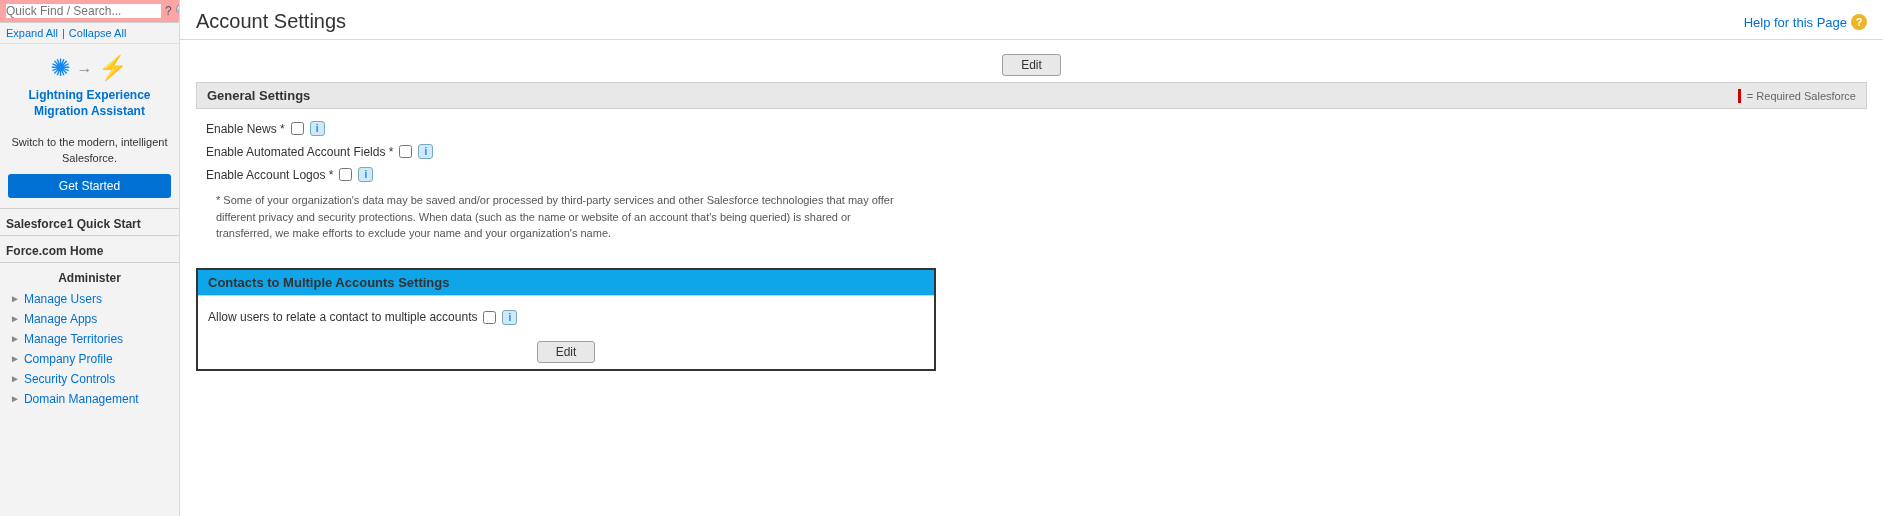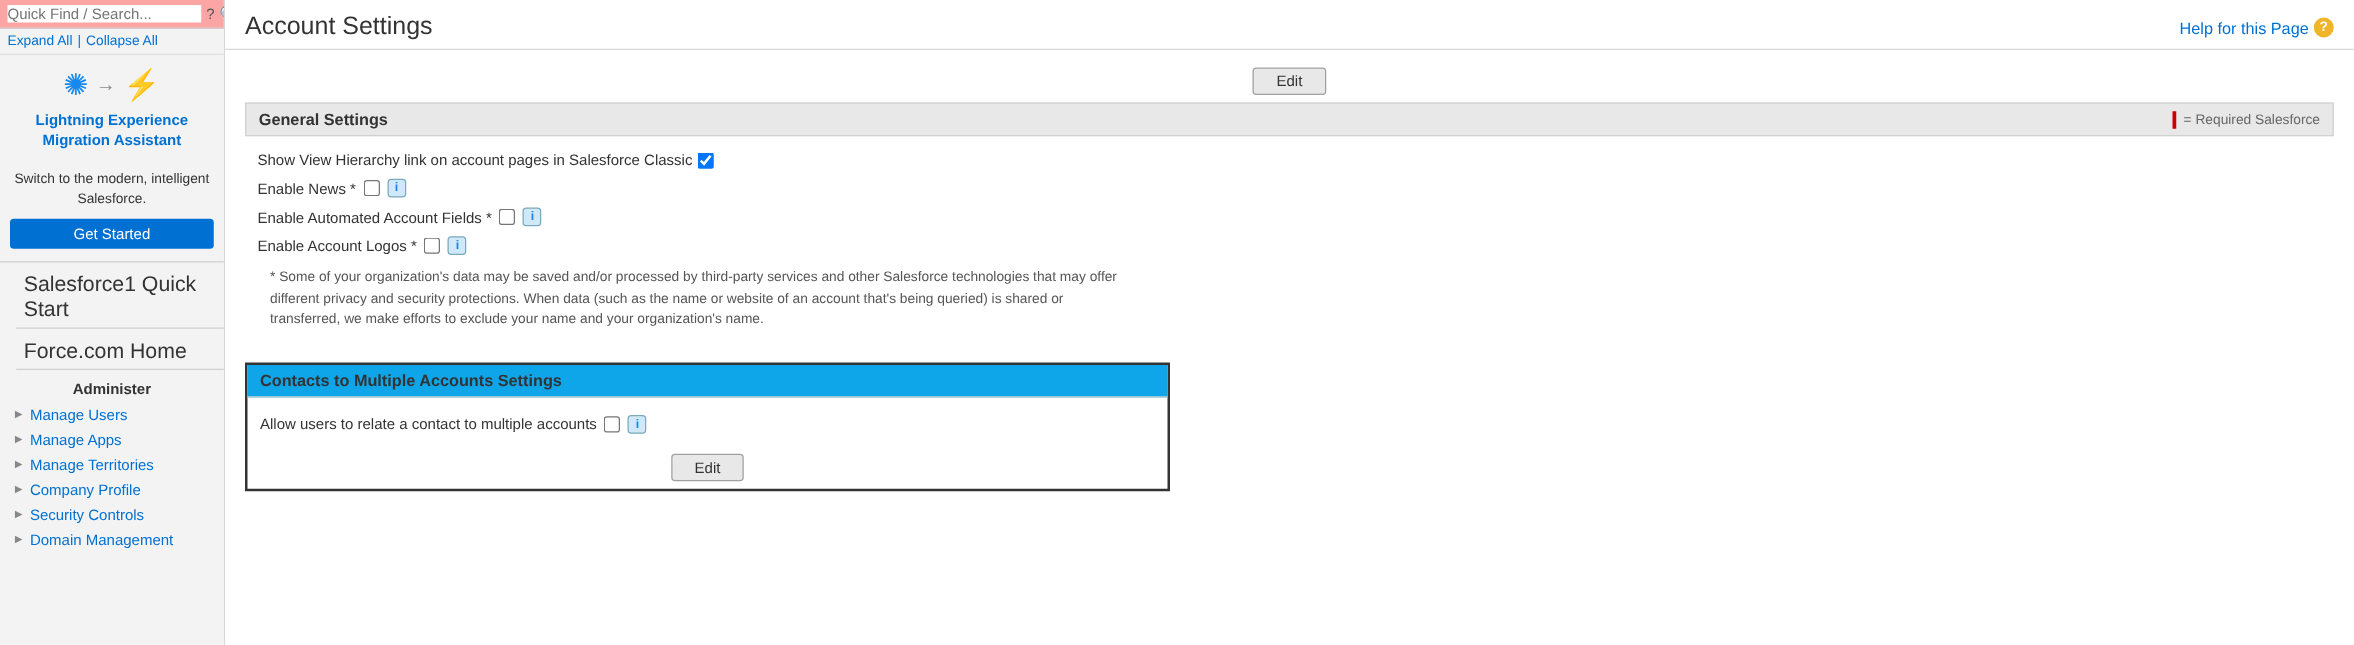--- a/index.html
+++ b/index.html
@@ -108,26 +108,25 @@
       color: #fff;
       border: none;
       border-radius: 3px;
       padding: 5px 20px;
       font-size: 12px;
       cursor: pointer;
       width: 100%;
     }
 
     .sidebar-section-title {
-      font-size: 17px;
-      font-weight: normal;
+      font-size: 12px;
+      font-weight: bold;
       color: #333;
       padding: 8px 6px 4px 6px;
       border-bottom: 1px solid #d0d0d0;
-      margin-left: 13px;
     }
 
     .sidebar-nav-item {
       display: flex;
       align-items: center;
       padding: 3px 6px 3px 10px;
       font-size: 12px;
       color: #0070d2;
       cursor: pointer;
       gap: 4px;
@@ -397,26 +396,20 @@
     <div class="section-header-bar">
       <span class="section-title">General Settings</span>
       <div class="required-info">
         <span class="required-red-bar"></span>
         <span>= Required Salesforce</span>
       </div>
     </div>
 
     <div class="settings-table">
 
-      <div class="settings-row">
-        <label>
-          <span>Show View Hierarchy link on account pages in Salesforce Classic</span>
-          <input type="checkbox" checked="" style="">
-        </label>
-      </div>
 
       <div class="settings-row">
         <span>Enable News *</span>
         <input type="checkbox" style="">
         <span class="info-icon">i</span>
       </div>
 
       <div class="settings-row">
         <span>Enable Automated Account Fields *</span>
         <input type="checkbox" style="">

